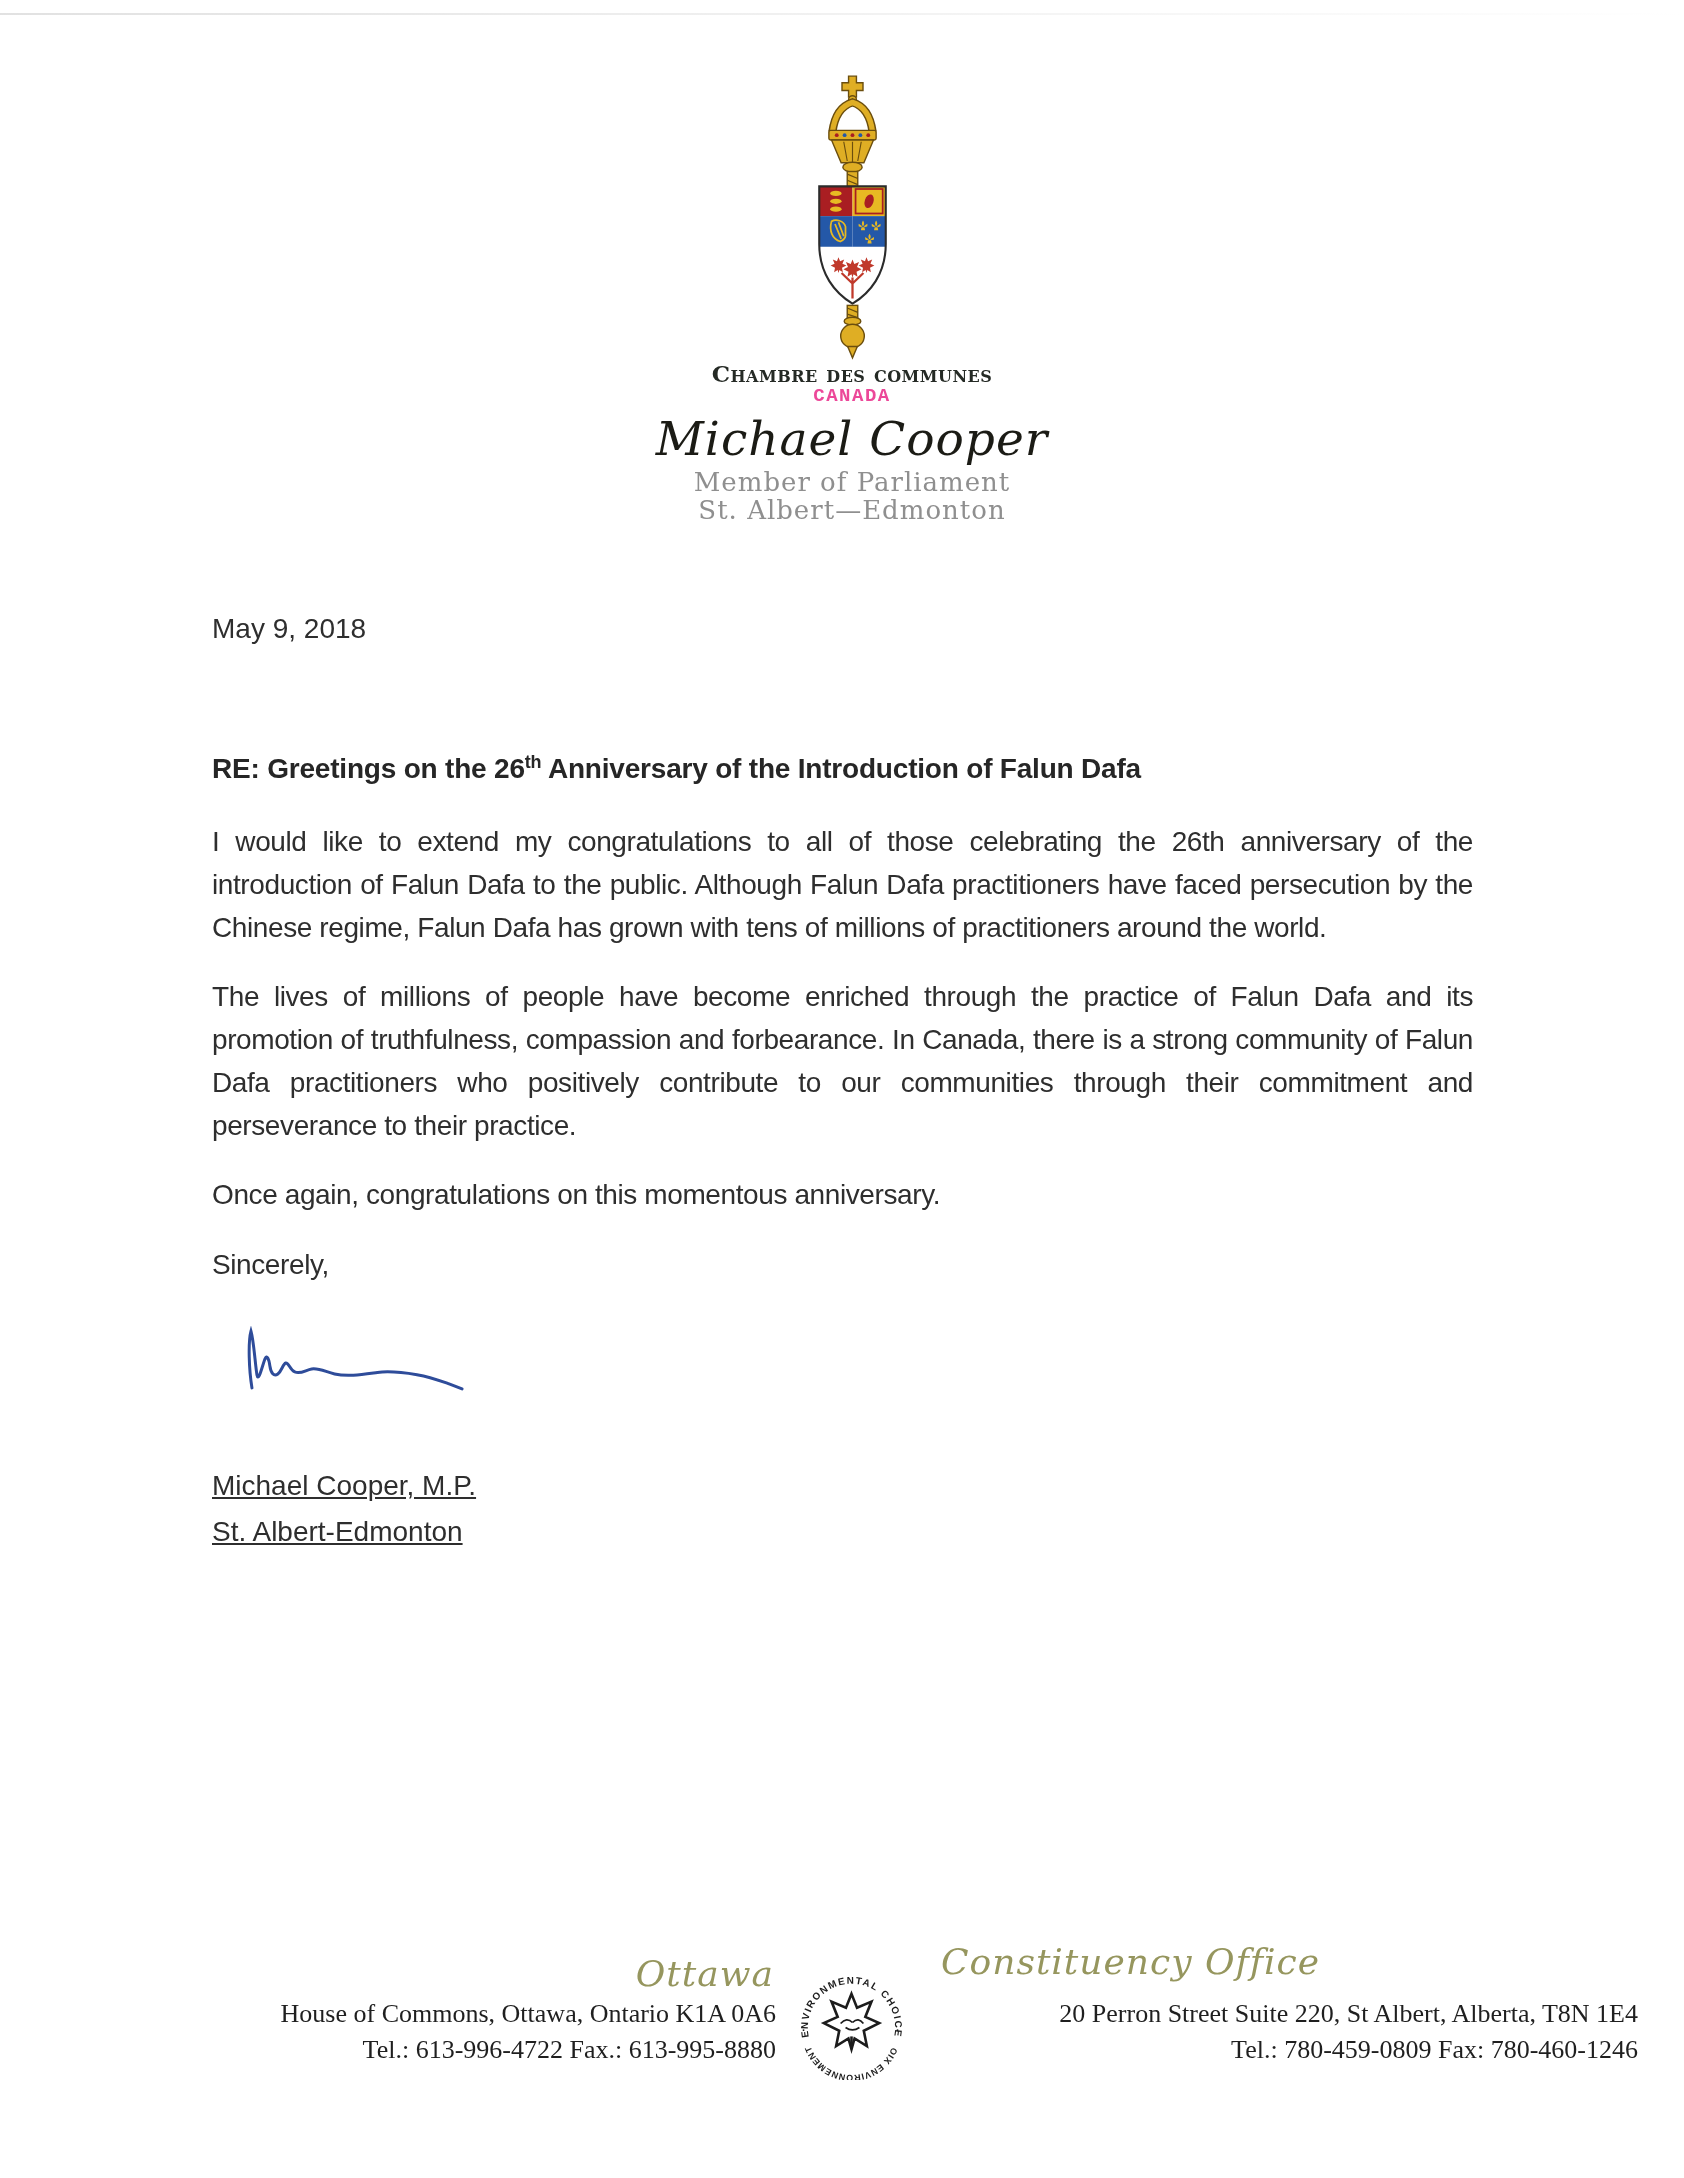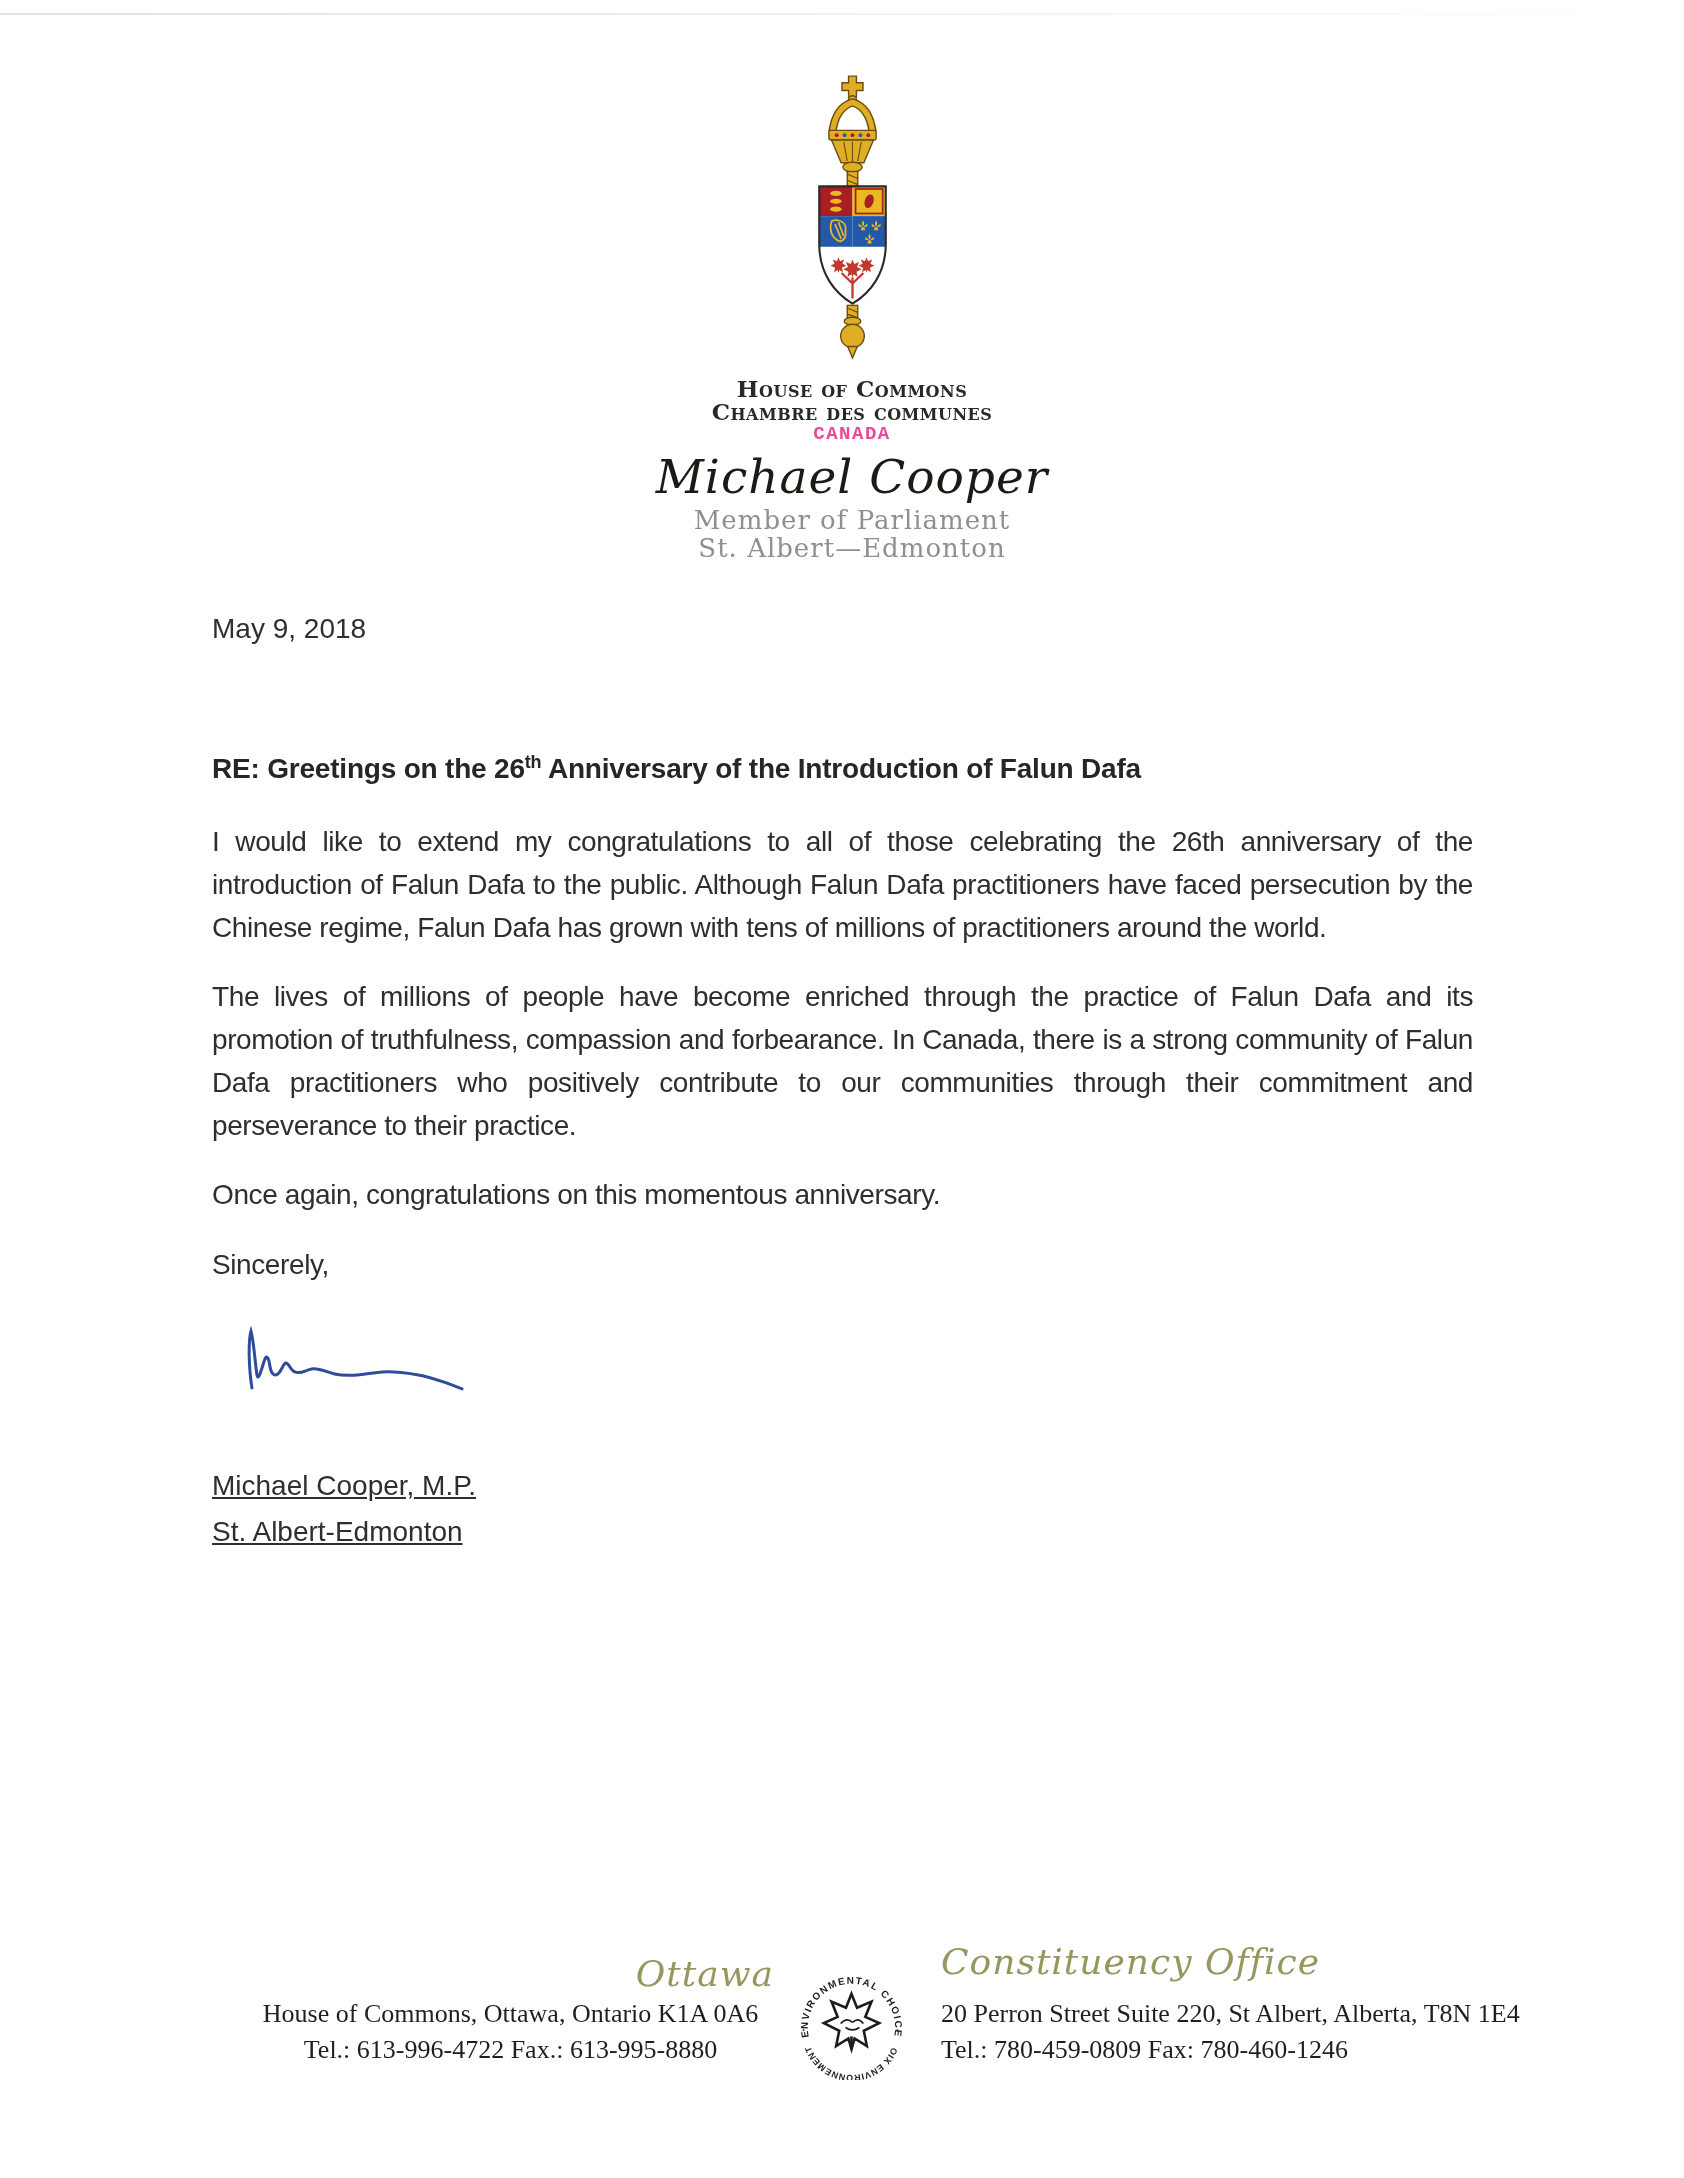--- a/index.html
+++ b/index.html
@@ -54,21 +54,21 @@
   
   .footer-col { position:absolute; font-family:"Liberation Serif", serif; color:#1f1f1f; white-space:nowrap; }
   .col-ottawa { left:245px; top:1940px; width:531px; text-align:center; }
   .col-const  { left:941px; top:1940px; width:697px; text-align:left; }
   .script-heading {
     font-family:"DejaVu Serif", serif; font-style:italic;
     font-size:36px; line-height:44px; letter-spacing:1px; color:#96965e;
   }
   .col-ottawa .script-heading { text-align:right; padding-right:2px; margin-top:12px; }
   .col-const  .script-heading { margin-bottom:12px; }
-  .footer-line { font-size:26px; line-height:36px; }
+  .footer-line { font-size:26px; line-height:36px;text-align:right; }
   .eco-logo { position:absolute; left:797px; top:1971px; }
   .email-line {
     position:absolute; left:20px; top:2088px; width:1665px; text-align:center;
     font-family:"Liberation Serif", serif; font-size:27px; color:#1f1f1f;
   }
 </style>
 </head>
 <body>
 
 <div class="page">
@@ -138,21 +138,20 @@
       <path d="M22,130 H98 V196 C98,230 80,252 60,264 C40,252 22,230 22,196 Z" fill="none" stroke="#2b2b2b" stroke-width="2.4"></path>
       <g stroke="#6b4e0e" stroke-width="1.6" fill="#dfae24">
         <rect x="54" y="266" width="12" height="15"></rect>
         <ellipse cx="60" cy="284" rx="9.5" ry="4.5"></ellipse>
         <circle cx="60" cy="301" r="13.5"></circle>
         <path d="M54.5,313 L65.5,313 L60,326 Z"></path>
       </g>
       <path d="M54,269 l12,5 M54,276 l12,4" stroke="#6b4e0e" stroke-width="1.3"></path>
     </svg>
 
-    <div class="org-line first">House of Commons</div>
     <div class="org-line">Chambre des communes</div>
     <div class="org-country">CANADA</div>
     <div class="mp-name">Michael Cooper</div>
     <div class="mp-sub first">Member of Parliament</div>
     <div class="mp-sub">St. Albert—Edmonton</div>
   </div>
 
   <div class="date-line">May 9, 2018</div>
 
   <div class="subject-line">

